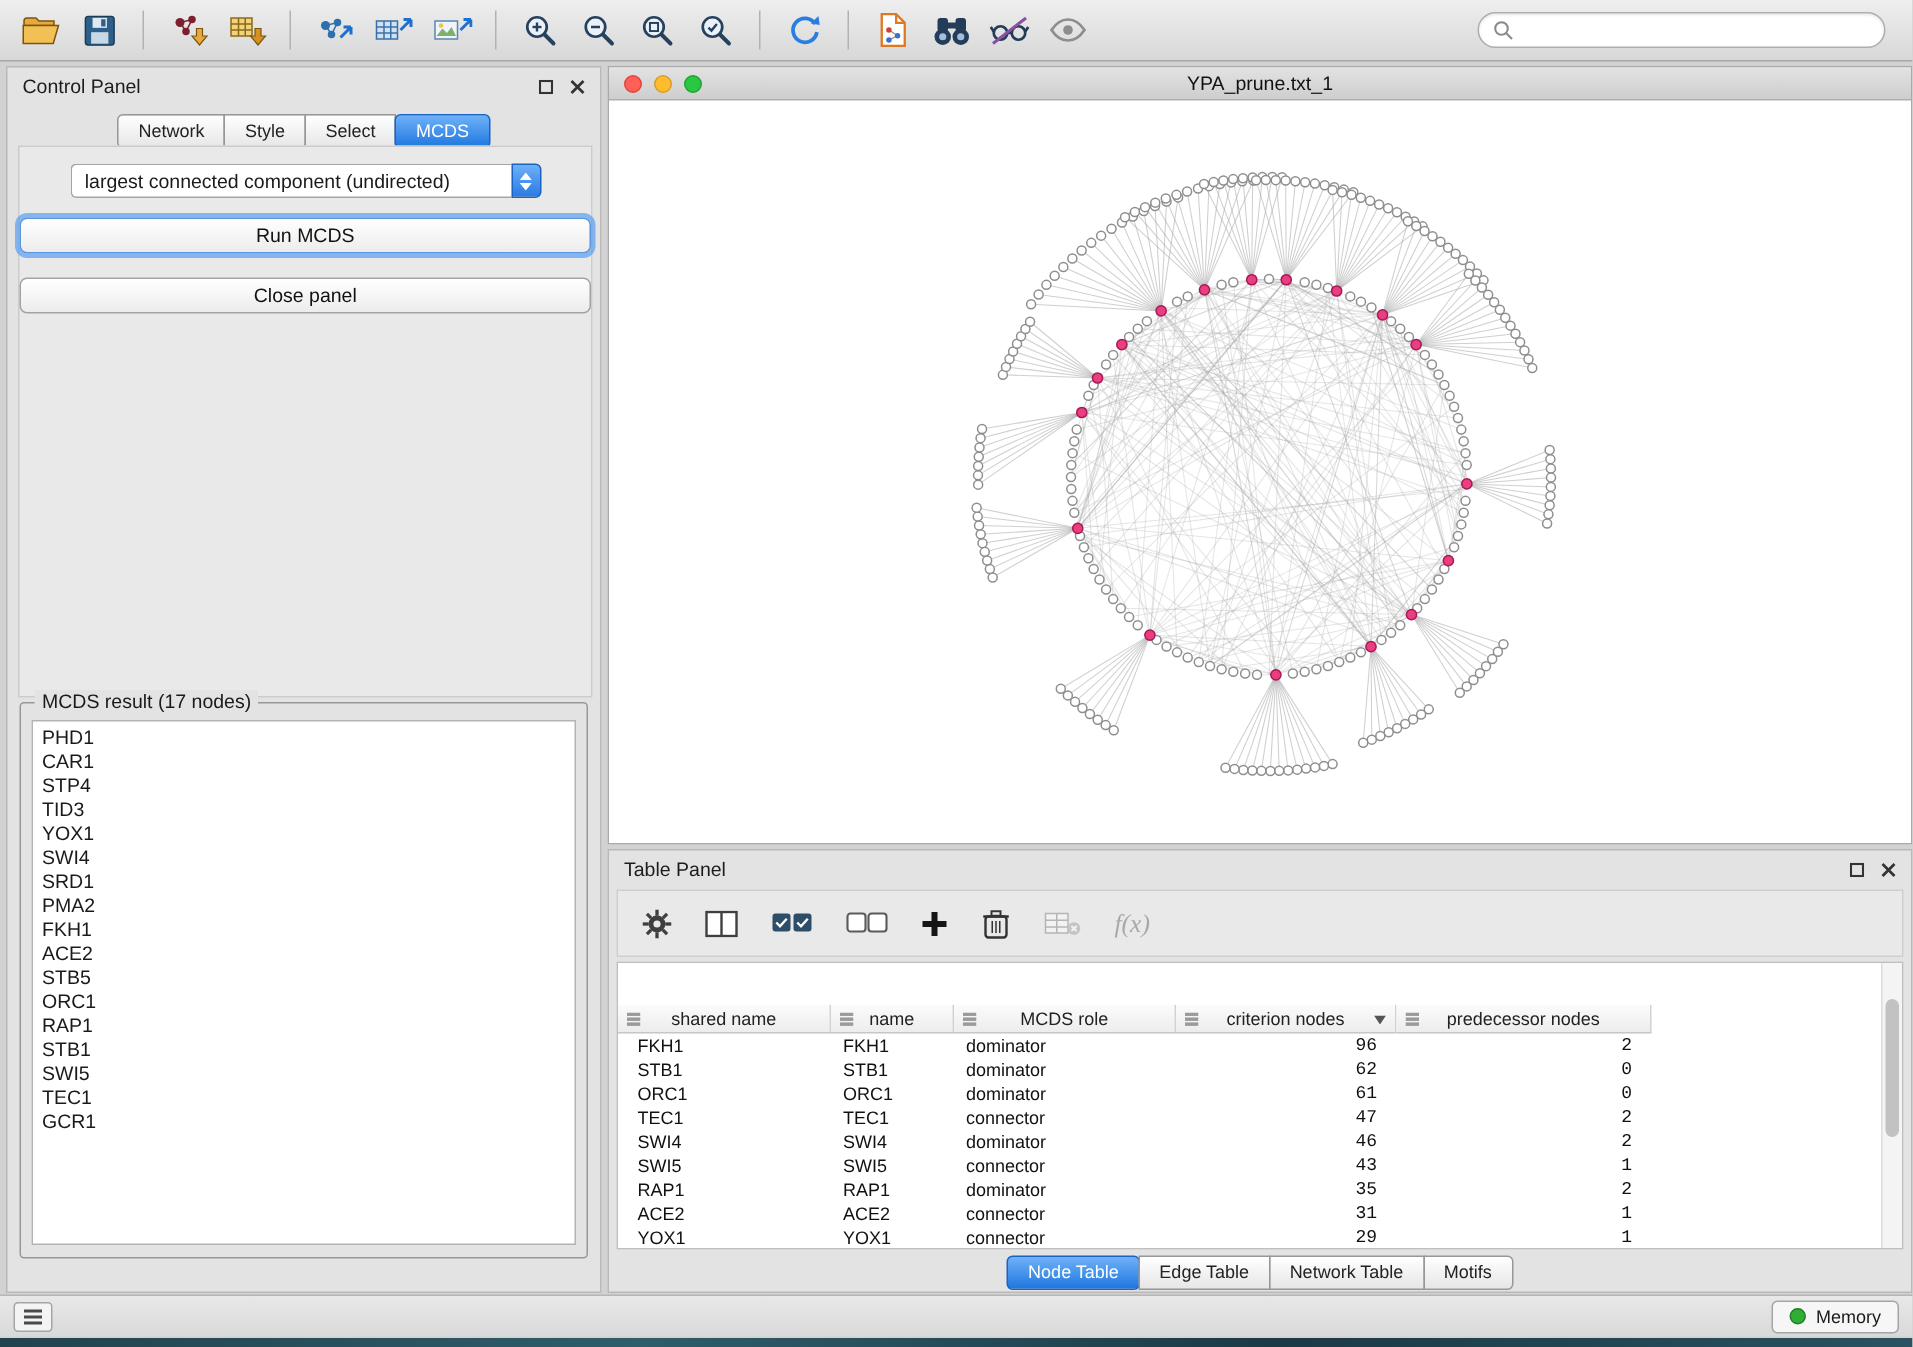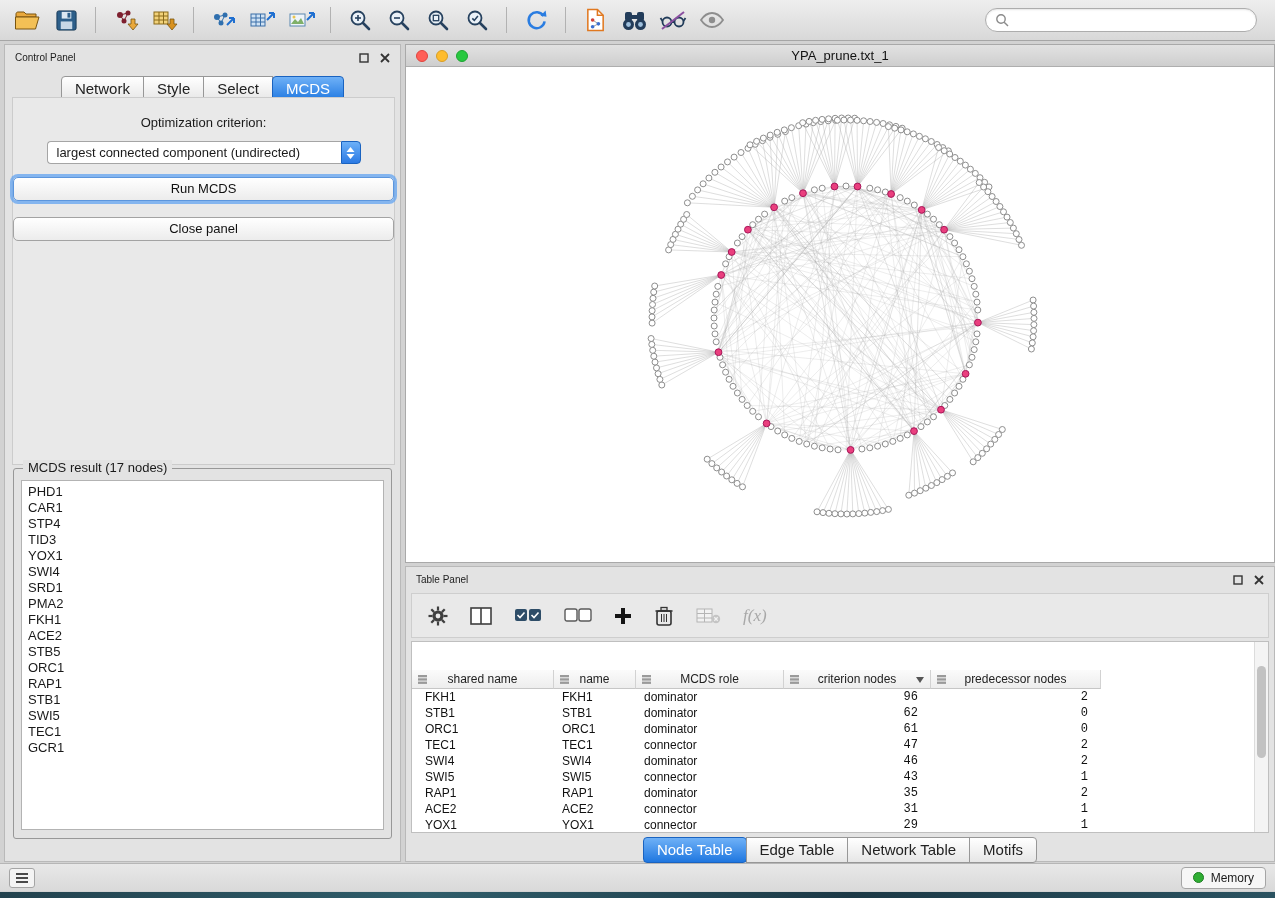--- a/index.html
+++ b/index.html
@@ -10,27 +10,27 @@
   
   .toolbar { position:absolute; left:0; top:0; width:1275px; height:41px; background:linear-gradient(#eeeeee,#d8d8d8); border-bottom:1px solid #a6a6a6; display:flex; align-items:center; padding:0 10px; z-index:5; }
   .tb-btn { width:34px; height:32px; display:flex; align-items:center; justify-content:center; border-radius:4px; }
   .tb-btn + .tb-btn { margin-left:5px; }
   .tb-sep { width:1px; height:26px; background:#b2b2b2; margin:0 12px; }
   .search-box { margin-left:auto; margin-right:8px; width:272px; height:24px; background:#fff; border:1px solid #adadad; border-radius:12px; display:flex; align-items:center; padding:0 9px; gap:6px; box-shadow:inset 0 1px 2px rgba(0,0,0,.10); }
   .search-box input { border:none; outline:none; flex:1; font-size:12px; background:transparent; font-family:inherit; }
 
   
   .panel { position:absolute; background:#e3e3e3; border:1px solid #b9b9b9; }
-  .panel-titlebar { height:25px; display:flex; align-items:center; padding:0 10px; font-size:10px; color:#1c1c1c; }
+  .panel-titlebar { height:25px; display:flex; align-items:center; padding:0 10px; font-size:13px; color:#1c1c1c; }
   .win-btns { margin-left:auto; display:flex; gap:11px; align-items:center; }
 
   
   .control-panel { left:4px; top:44px; width:397px; height:818px; }
   .cp-tabs { display:flex; justify-content:center; margin-top:6px; }
-  .seg-tab { border:1px solid #979797; margin-left:-1px; padding:3px 13px 4px; background:linear-gradient(#ffffff,#e6e6e6); font-size:15px; color:#222; white-space:nowrap; }
+  .seg-tab { border:1px solid #979797; margin-left:-1px; padding:3px 13px 4px; background:linear-gradient(#ffffff,#e6e6e6); font-size:12px; color:#222; white-space:nowrap; }
   .seg-tab:first-child { border-radius:4px 0 0 4px; margin-left:0; }
   .seg-tab:last-child { border-radius:0 4px 4px 0; }
   .seg-tab.active { background:linear-gradient(#6fb1f7,#1f77e0); color:#fff; border-color:#1a63c0; border-radius:4px; }
   .tab-content { position:absolute; left:7px; top:52px; width:383px; height:368px; background:#e9e9e9; border:1px solid #cccccc; }
   .opt-label { text-align:center; margin-top:17px; font-size:13px; }
   .dropdown { width:314px; height:23px; margin:11px auto 0; display:flex; }
   .dd-text { flex:1; background:#fff; border:1px solid #a5a5a5; border-right:none; border-radius:4px 0 0 4px; font-size:13px; padding:3px 0 0 9px; white-space:nowrap; overflow:hidden; }
   .dd-btn { width:20px; background:linear-gradient(#6cb0f8,#2b7ae4); border:1px solid #1a63c0; border-radius:0 4px 4px 0; display:flex; flex-direction:column; align-items:center; justify-content:center; gap:2px; }
   .btn-row { display:flex; justify-content:center; gap:16px; margin-top:13px;flex-direction:column; }
   .btn { background:linear-gradient(#ffffff,#ececec); border:1px solid #a3a3a3; border-radius:5px; padding:3px 14px 4px; font-size:13px; color:#111; }
@@ -239,21 +239,20 @@
         </svg>
     </span>
   </div>
   <div class="cp-tabs">
     <div class="seg-tab">Network</div>
     <div class="seg-tab">Style</div>
     <div class="seg-tab">Select</div>
     <div class="seg-tab active">MCDS</div>
   </div>
   <div class="tab-content">
-    <div class="opt-label">Optimization criterion:</div>
     <div class="dropdown">
       <div class="dd-text">largest connected component (undirected)</div>
       <div class="dd-btn">
         <svg width="9" height="5">
             <path d="M4.5 0L8.5 5H.5z" fill="#fff"></path>
           </svg>
         <svg width="9" height="5">
             <path d="M4.5 5L.5 0h8z" fill="#fff"></path>
           </svg>
       </div>

